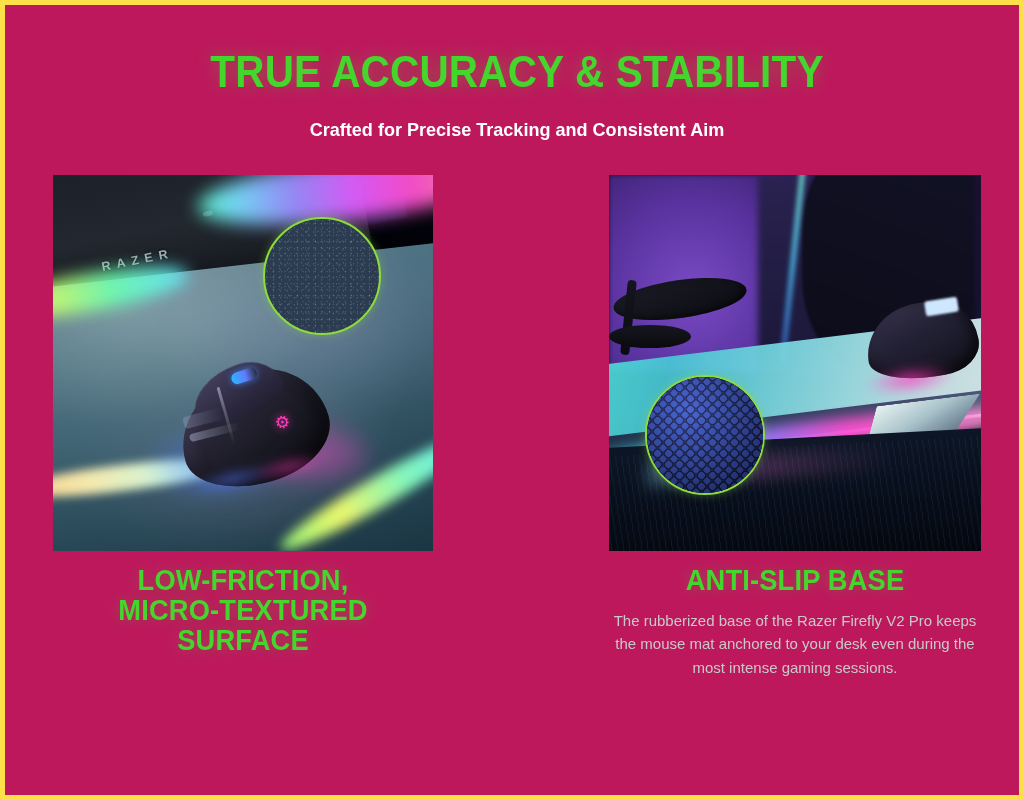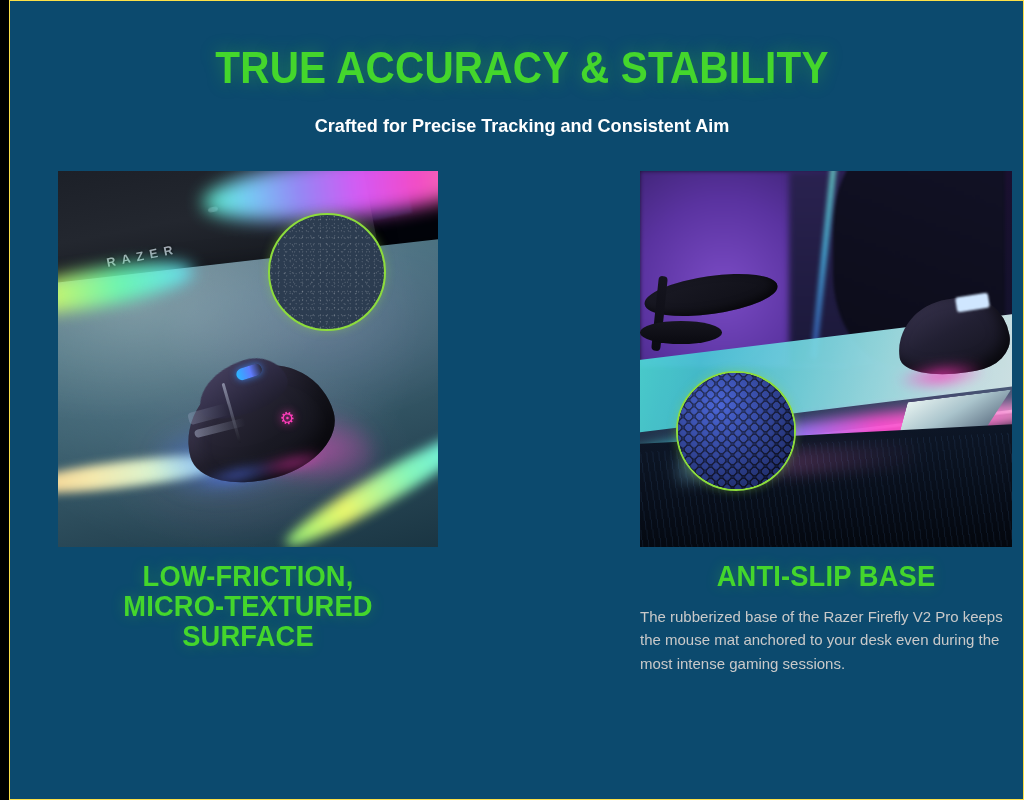--- a/index.html
+++ b/index.html
@@ -11,25 +11,24 @@
   body {
     width: 1024px;
     height: 800px;
     overflow: hidden;
     font-family: "Liberation Sans", sans-serif;
     position: relative;
   }
   .page {
     position: absolute;
     inset: 0;
-    background: #0c4a6e;
-    border: 1px solid #fde047;
+    background: #be185d;
+    border: 5px solid #fde047;
     box-sizing: border-box;
     overflow: hidden;
-    margin-left: 9px;
   }
 
   
   .headline {
     position: absolute;
     top: 44px;
     left: 0;
     width: 1024px;
     text-align: center;
     font-size: 44px;
@@ -47,21 +46,21 @@
     width: 1024px;
     text-align: center;
     font-size: 19px;
     font-weight: bold;
     color: #ffffff;
     transform: scaleX(0.95);
   }
 
   
   .col-left  { position: absolute; left: 48px;  top: 170px; width: 380px; }
-  .col-right { position: absolute; left: 630px; top: 170px; width: 372px; }
+  .col-right { position: absolute; left: 604px; top: 170px; width: 372px; }
 
   .photo {
     position: relative;
     overflow: hidden;
     background: #04060d;
   }
   .photo-left  { width: 380px; height: 376px; }
   .photo-right { width: 372px; height: 376px; }
 
   
@@ -381,20 +380,21 @@
     color: #44d62c;
     font-weight: bold;
     font-size: 29px;
     line-height: 1.04;
     letter-spacing: 0.2px;
     transform: scaleX(0.94);
     text-shadow: 0 0 14px rgba(68,214,44,0.30);
   }
   .caption-body {
     margin-top: 12px;
+    text-align: center;
     color: #c9c9c9;
     font-size: 15px;
     line-height: 1.55;
   }
   .col-right .caption-body { margin-top: 14px; }
 </style>
 </head>
 <body>
 
 <div class="page">

